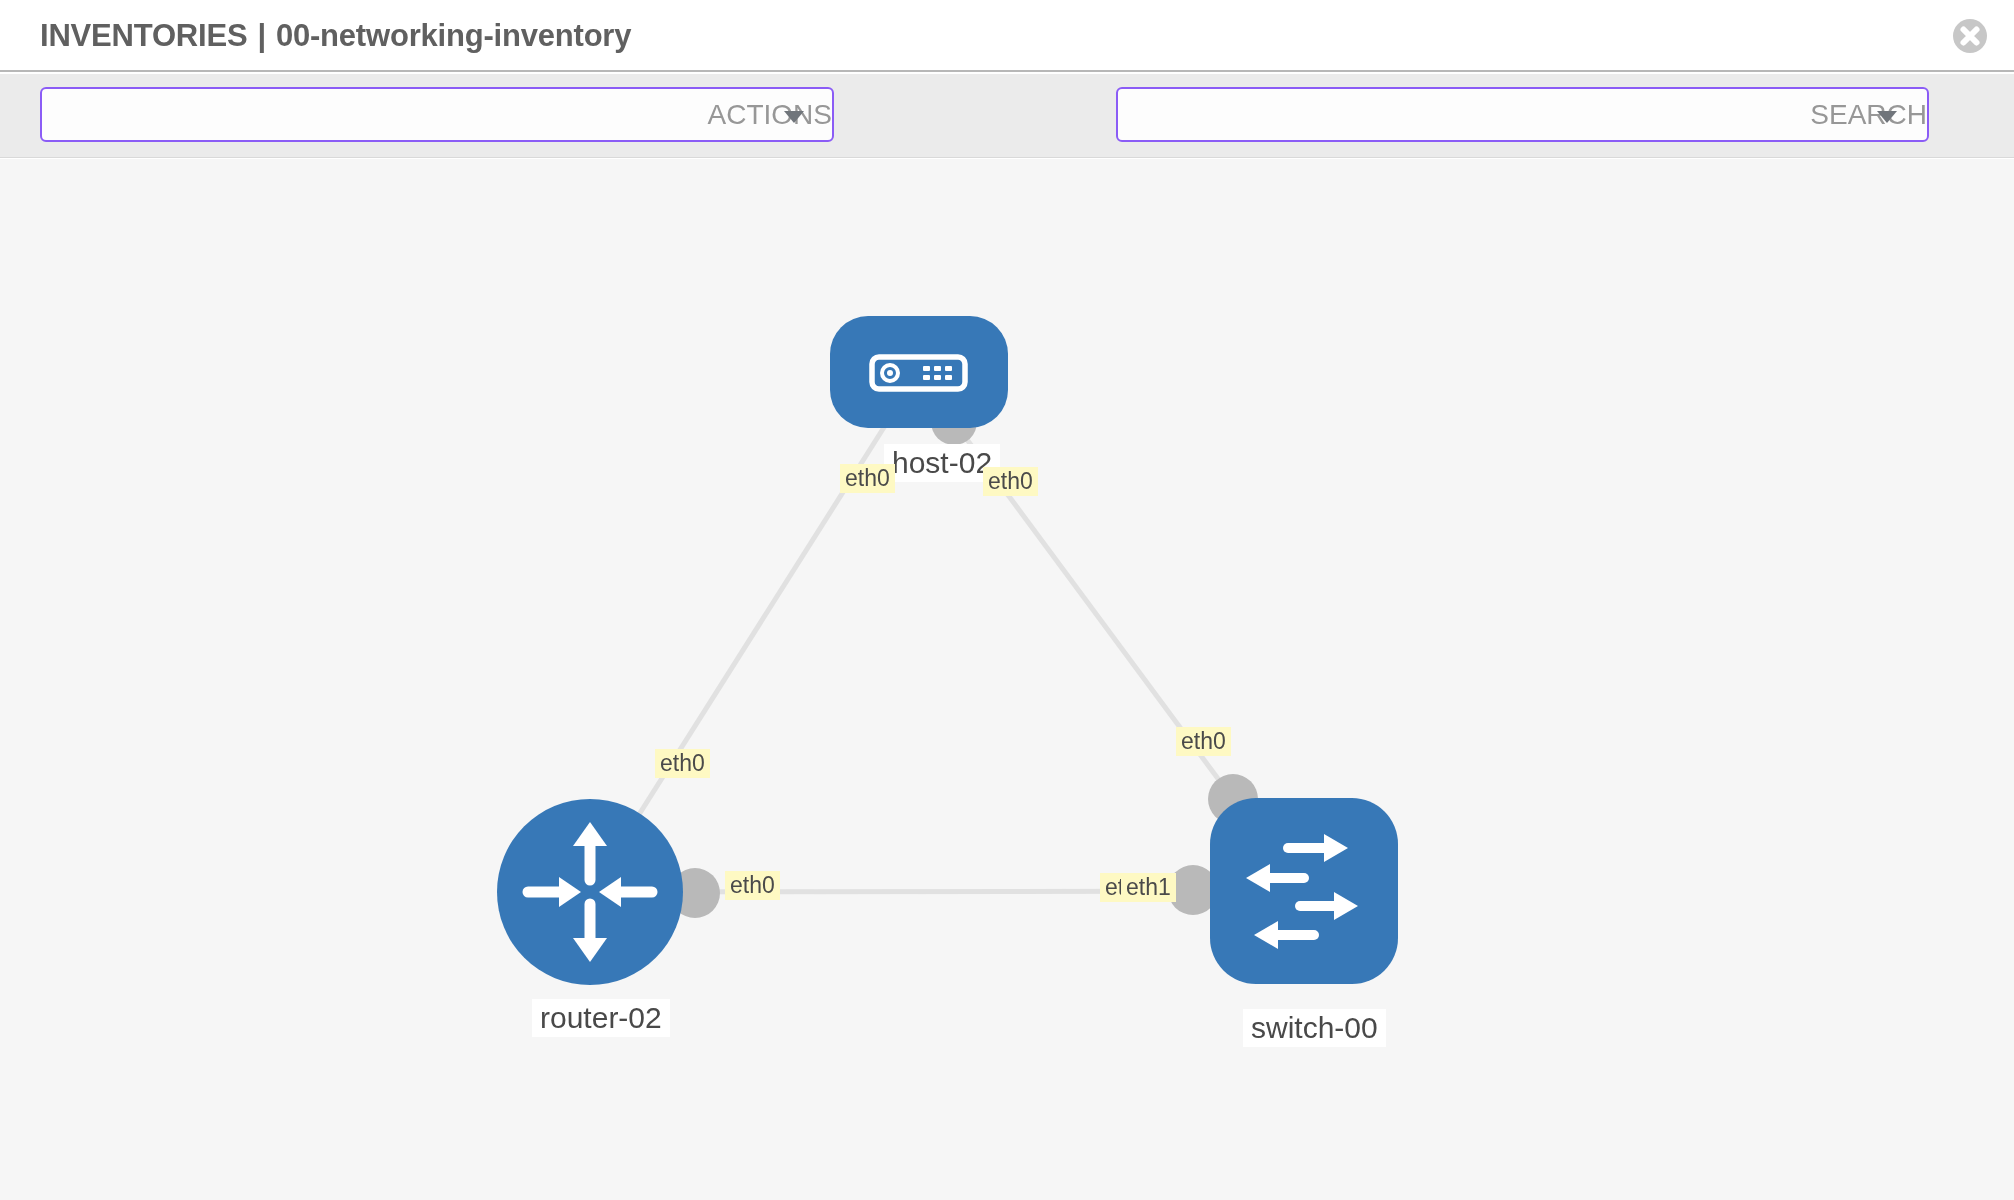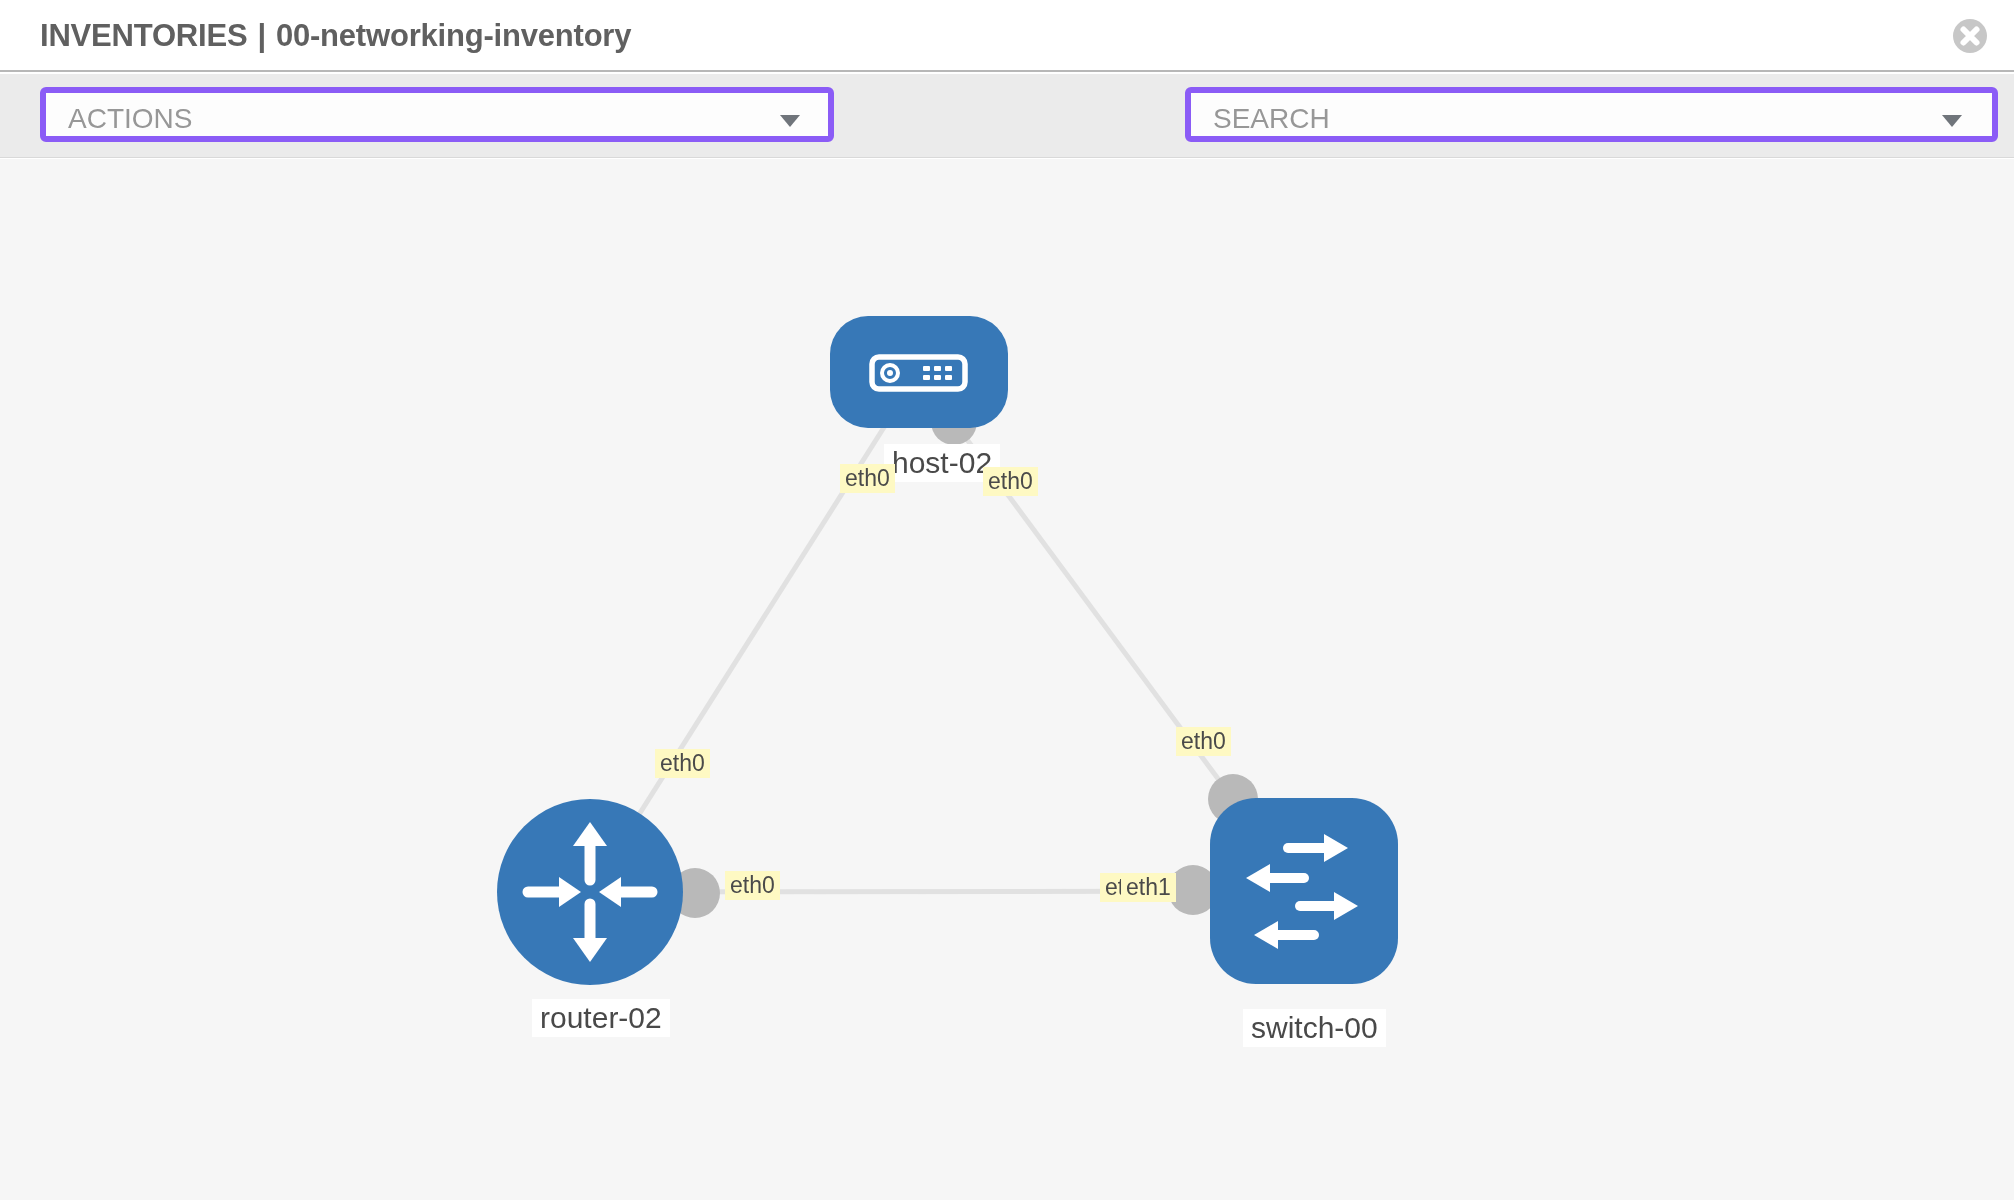--- a/index.html
+++ b/index.html
@@ -12,24 +12,24 @@
             background:#fff; border-bottom:2px solid #b7b7b7; }
   .title { position:absolute; left:40px; top:18px; font-size:31px; font-weight:bold;
            color:#606060; letter-spacing:-0.2px; }
   .title .sep { padding:0 10px; }
   .close-btn { position:absolute; right:26px; top:18px; width:36px; height:36px; cursor:pointer; }
 
   
   .toolbar { position:absolute; top:74px; left:0; width:2014px; height:84px;
              background:#ebebeb; border-bottom:1px solid #d9d9d9; }
   .fake-select { position:absolute; top:13px; height:55px; background:#fdfdfd;
-                 border:6px solid #8b5cf6; border-radius:6px;
-                 font-size:28px; color:#979797; line-height:51px; padding-left:22px; }
+                 border:2px solid #8b5cf6; border-radius:6px;
+                 font-size:28px; color:#979797; line-height:51px; padding-left:22px;text-align:right; }
   .actions-select { left:40px; width:794px; }
-  .search-select  { left:1185px; width:813px; }
+  .search-select  { left:1116px; width:813px; }
   .chev { position:absolute; top:22px; width:0; height:0;
           border-left:10px solid transparent; border-right:10px solid transparent;
           border-top:12px solid #70757b; }
   .tool-btn { position:absolute; top:95px; width:40px; height:40px; cursor:pointer; }
 
   
   .canvas { position:absolute; top:159px; left:0; width:2014px; height:1041px;
             background:#f6f6f6; }
   .graph-svg { position:absolute; top:0; left:0; }
 

